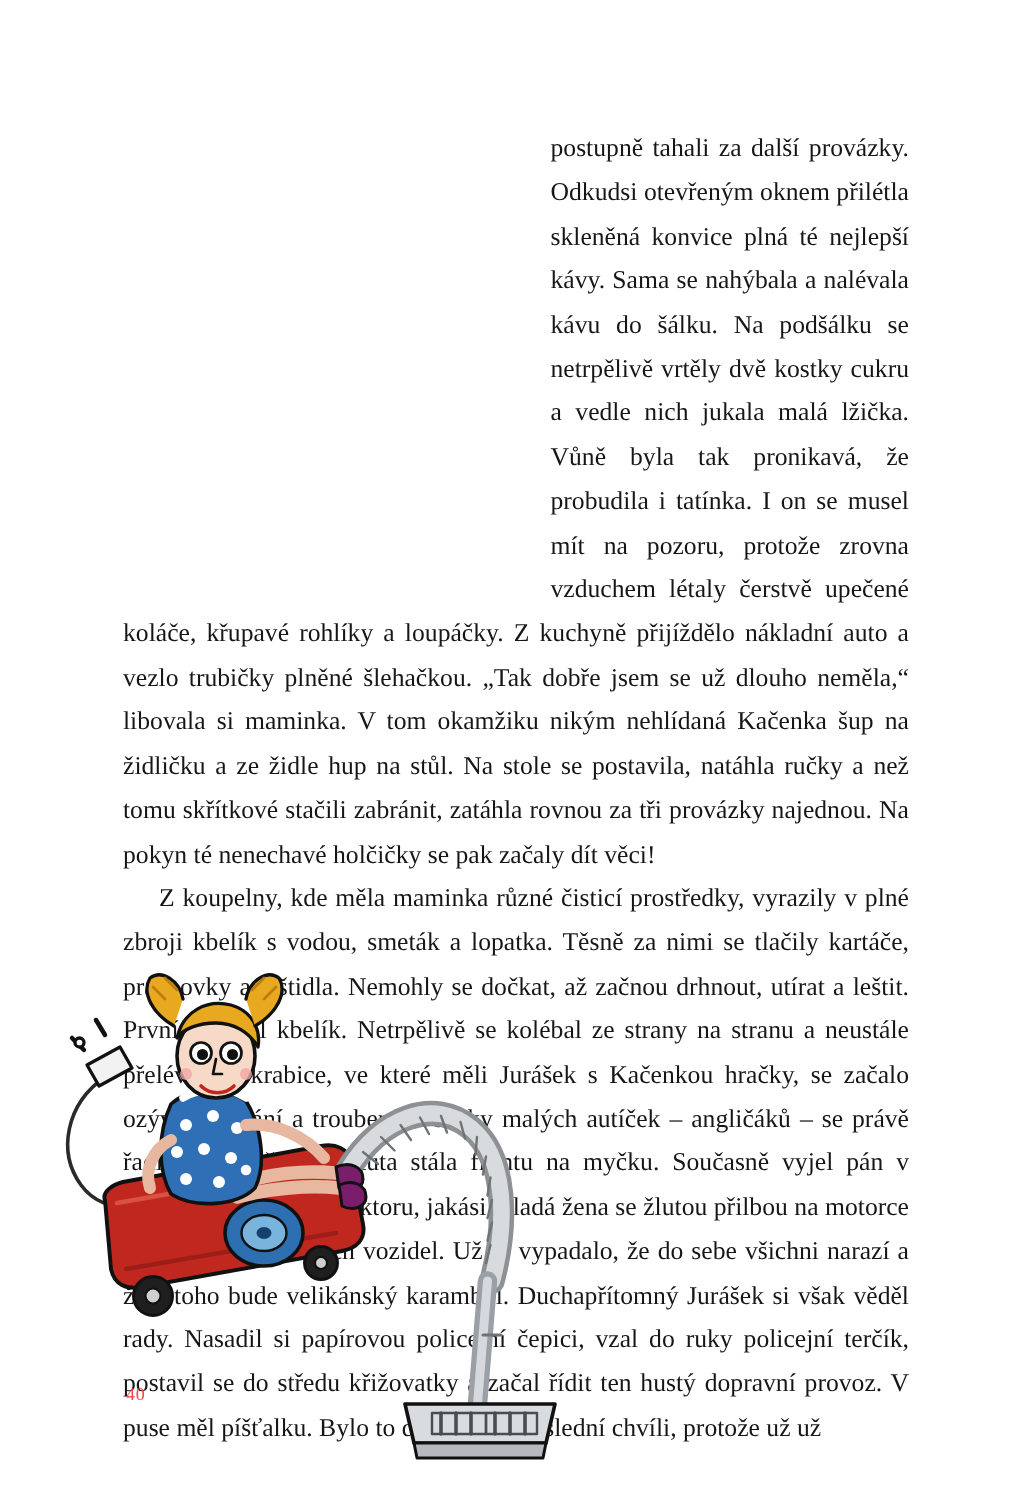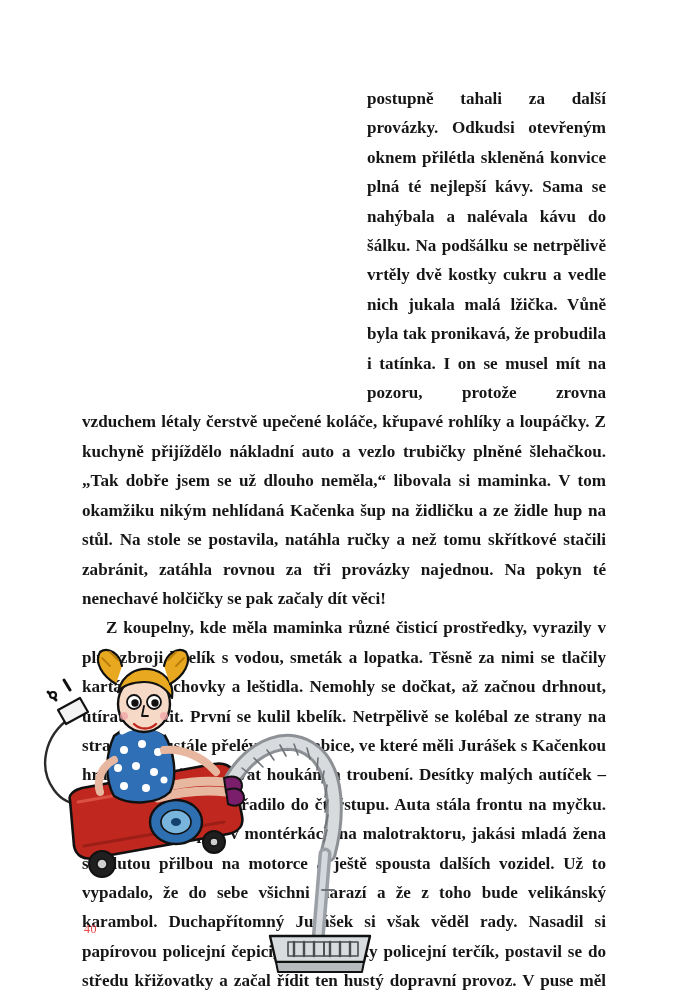--- a/index.html
+++ b/index.html
@@ -27,21 +27,20 @@
     width: 524px;
     font-size: 17.1px;
     line-height: 29.4px;
     text-align: justify;
     text-justify: inter-word;
     hyphens: manual;
     color: #161616;
   }
   .para {
     margin: 0;
-    font-weight: bold;
   }
   .para.indent {
     text-indent: 24px;
   }
   
   .float-shape {
     float: left;
     width: 285px;
     height: 300px;
     shape-outside: polygon(0 0, 285px 0, 285px 300px, 0 300px);

